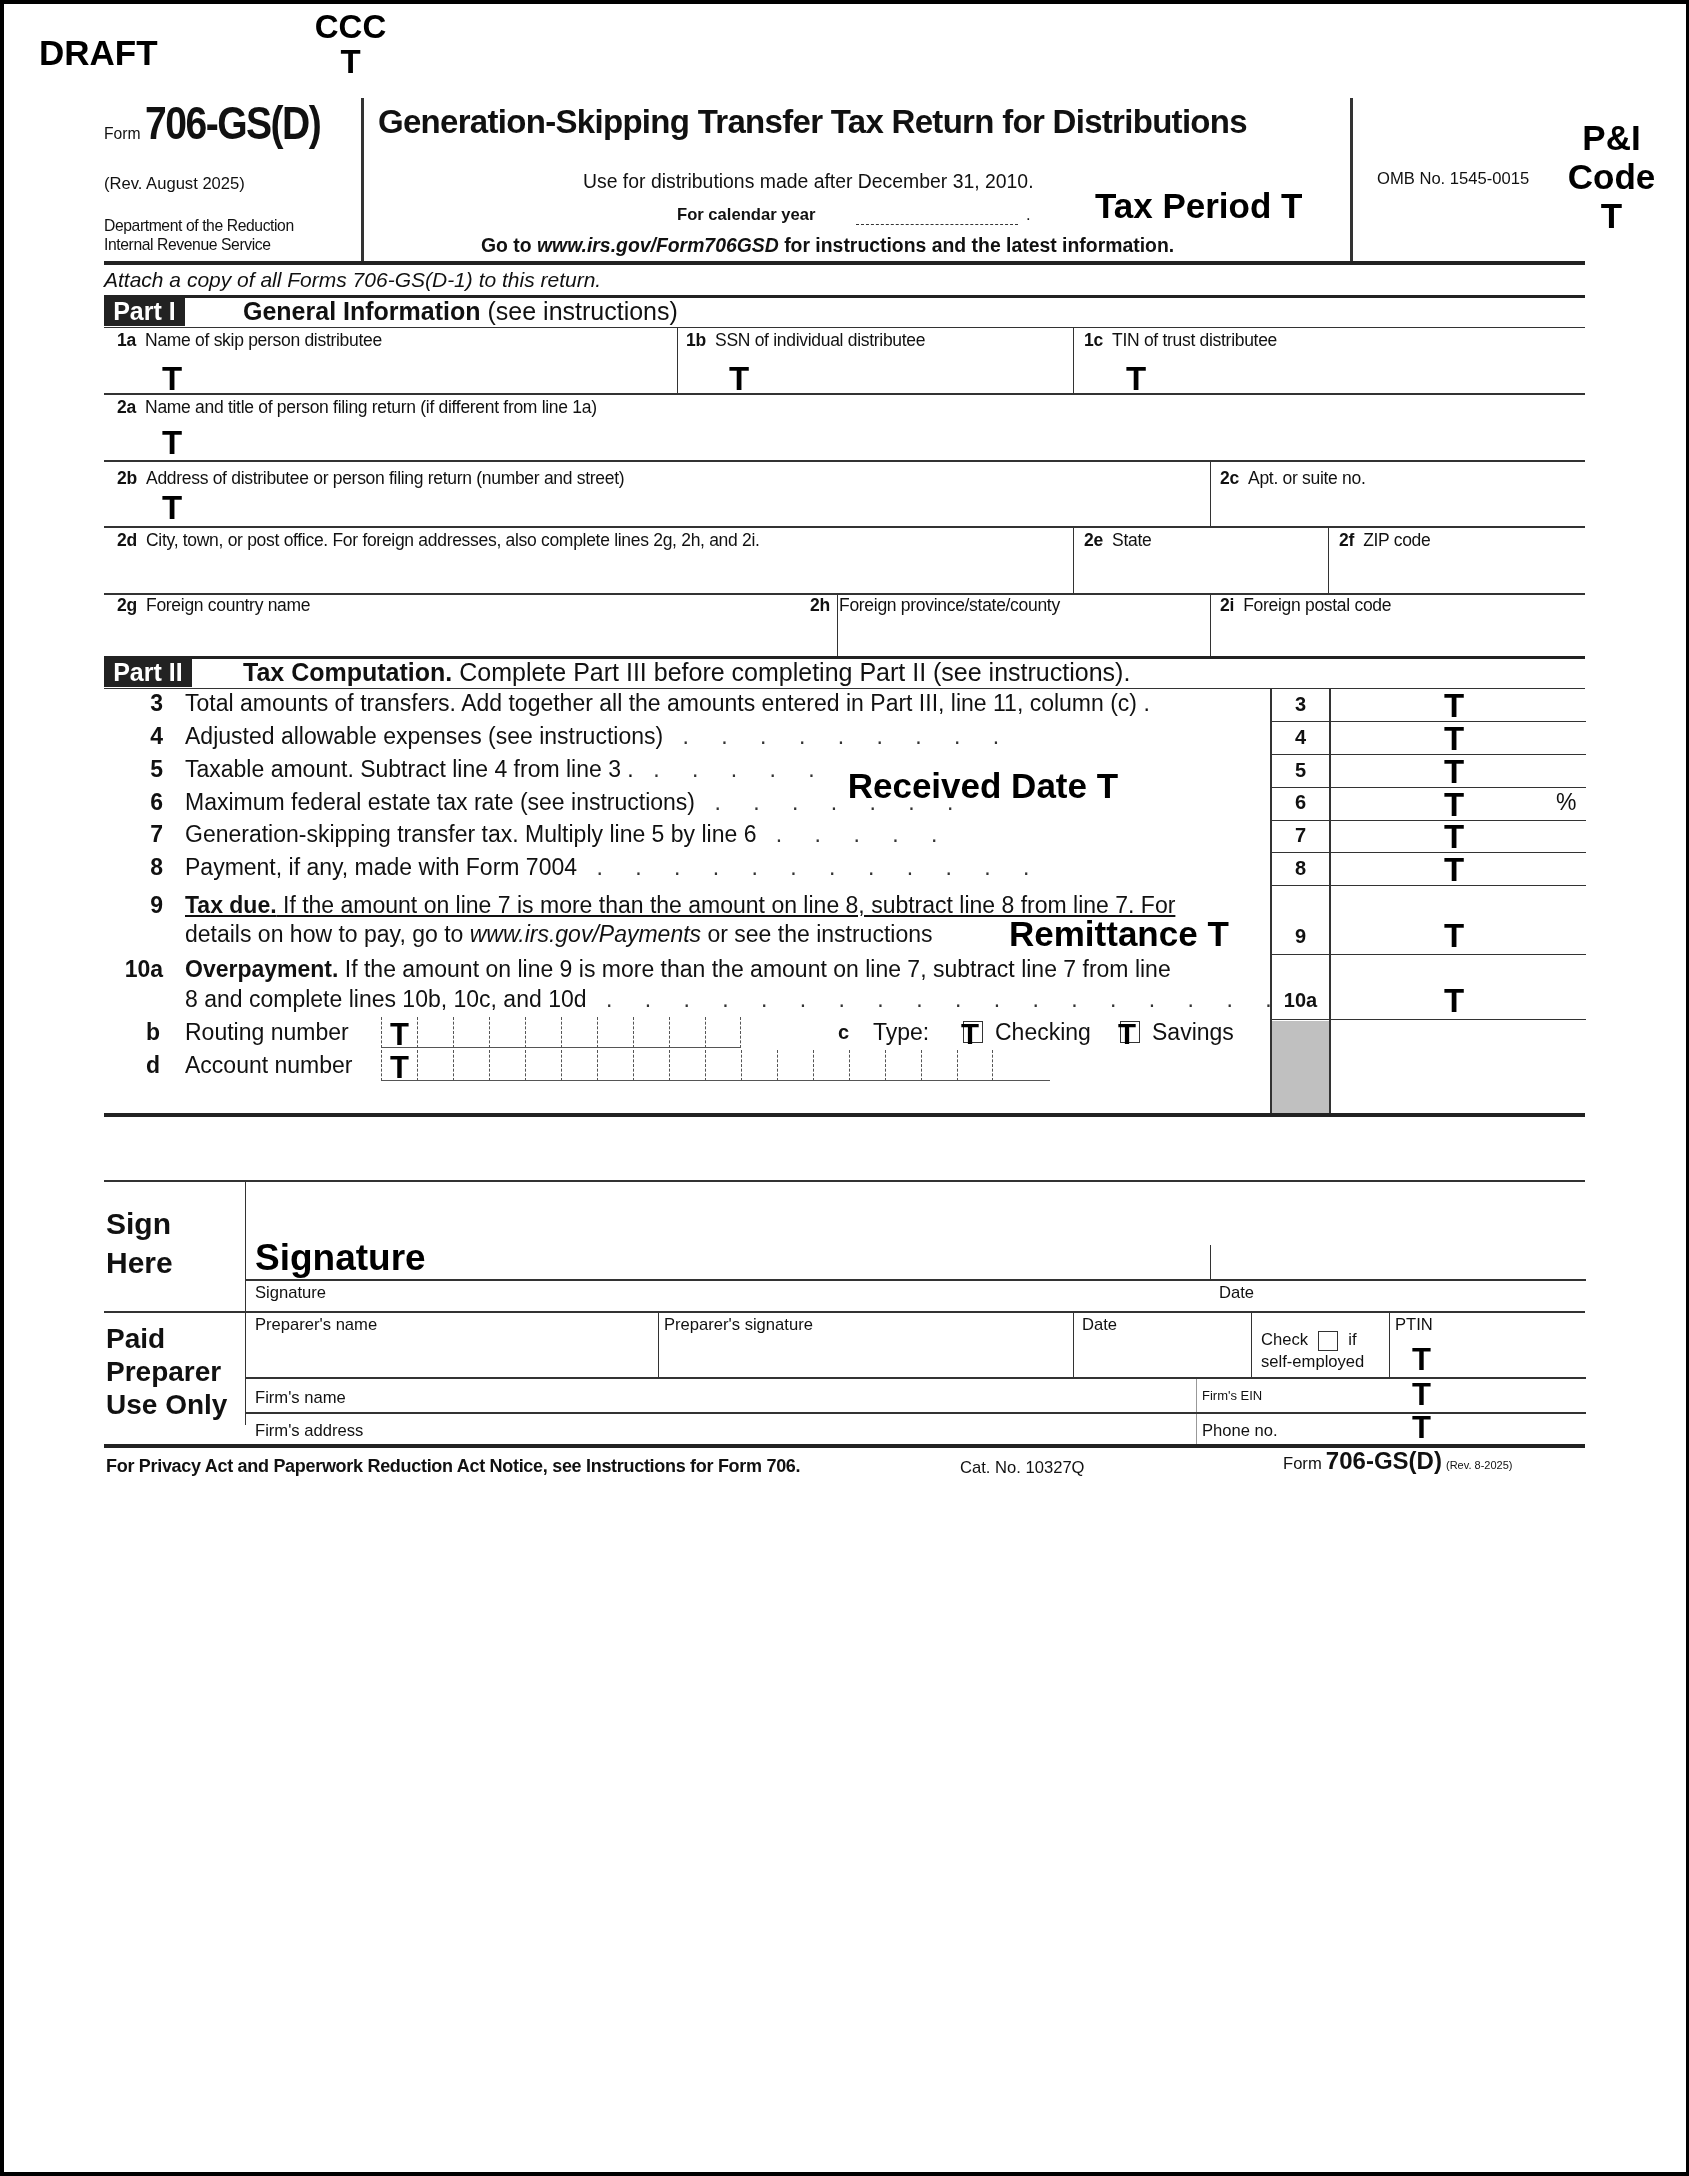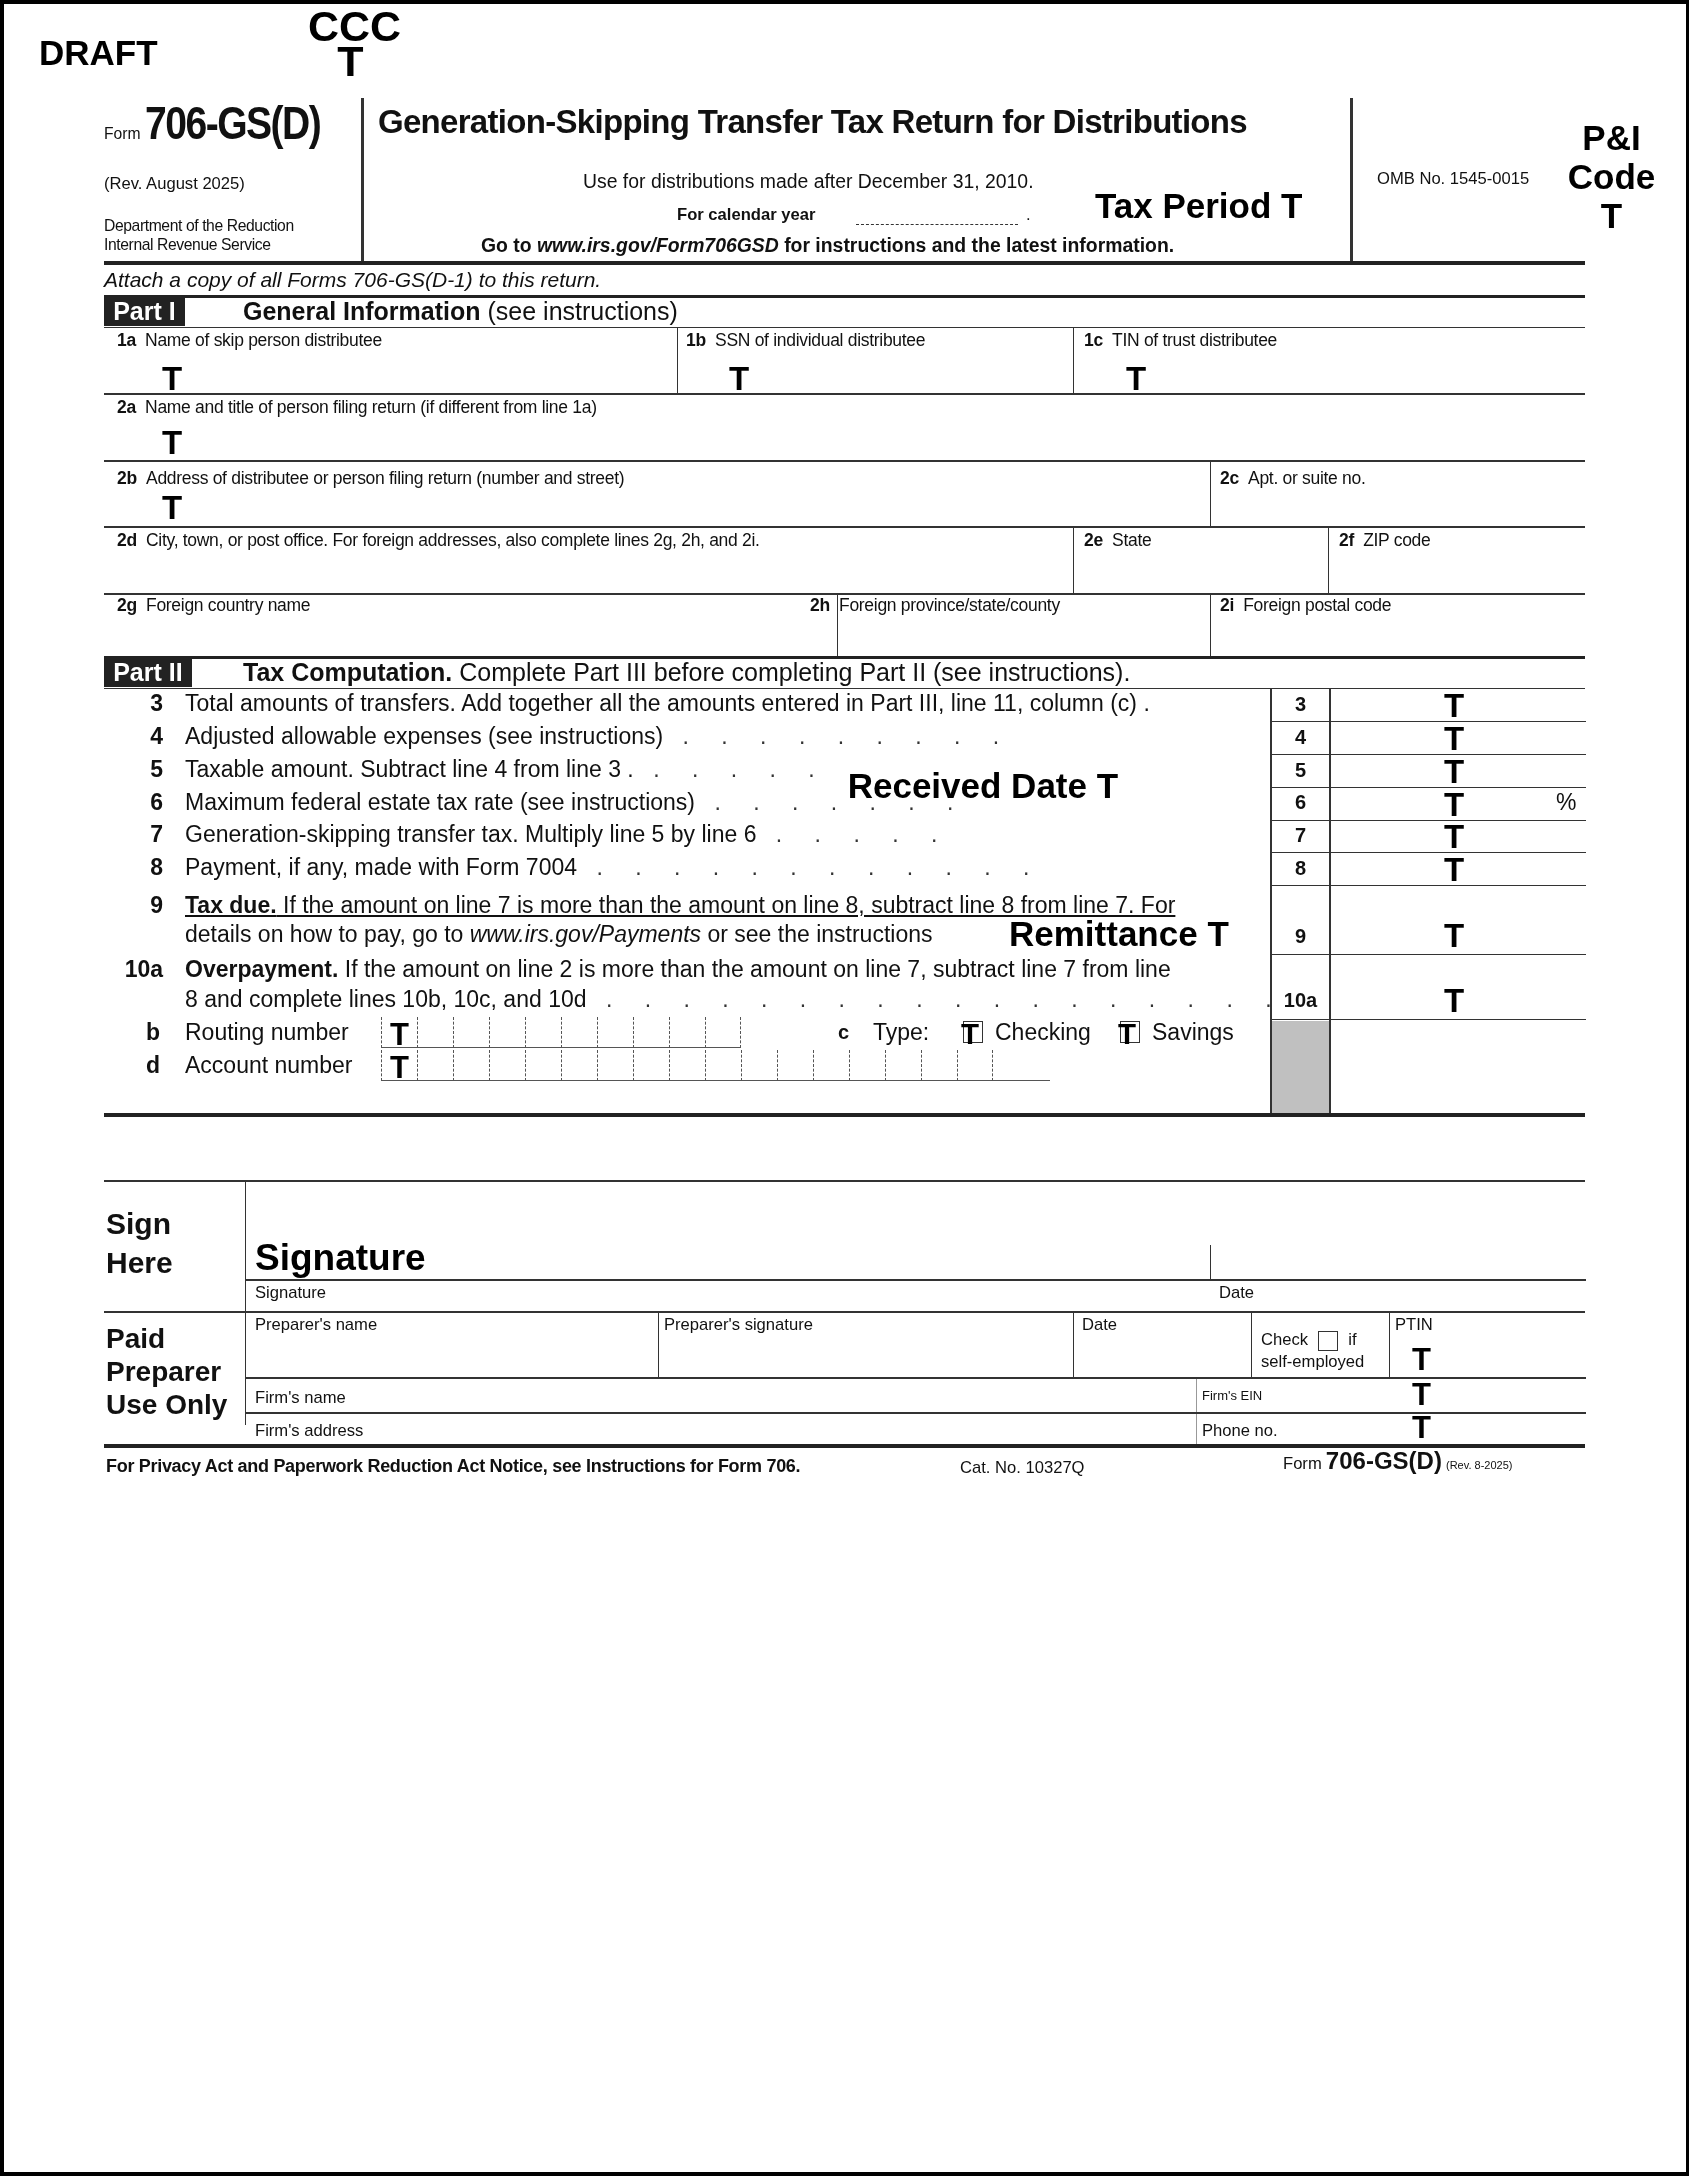--- a/index.html
+++ b/index.html
@@ -22,21 +22,21 @@
   .digit-row span { flex: 0 0 36px; height: 31px; border-left: 0.9px dashed #555; }
   .digit-row span:last-child { border-right: 0.9px dashed #555; }
   .chk { position: absolute; width: 20px; height: 22px; border: 1.4px solid #333; }
 </style>
 </head>
 <body>
 
 <div class="frame"></div>
 
 <div class="abs stamp" style="left:39px;top:33px;font-size:35px;">DRAFT</div>
-<div class="abs stamp" style="left:308px;top:9.2px;font-size:43px;text-align:center;width:85px;line-height:35px;">
+<div class="abs stamp" style="left:308px;top:9.2px;font-size:33px;text-align:center;width:85px;line-height:35px;">
   <div>CCC</div>
   <div>T</div>
 </div>
 
 <div class="abs" style="left:104px;top:96px;white-space:nowrap;">
   <span style="font-size:15.7px;">Form</span>
   <span style="font-size:46px;font-weight:bold;letter-spacing:-1.8px;transform:scaleX(0.85);display:inline-block;transform-origin:left;">706-GS(D)</span>
 </div>
 <div class="abs" style="left:104px;top:174px;font-size:16.6px;">(Rev. August 2025)</div>
 <div class="abs" style="left:104px;top:216px;font-size:15.7px;line-height:19.4px;letter-spacing:-0.4px;">
@@ -163,21 +163,21 @@
 
 <div class="num" style="left:117px;top:892px;">9</div>
 <div class="line-text" style="left:185px;top:892px;text-decoration:underline;"><b>Tax due.</b><span> If the amount on line 7 is more than the amount on line 8, subtract line 8 from line 7. For</span></div>
 <div class="line-text" style="left:185px;top:921px;"><span>details on how to pay, go to </span><i>www.irs.gov/Payments</i><span> or see the instructions</span></div>
 <div class="abs stamp" style="left:1009px;top:914px;font-size:35px;white-space:nowrap;">Remittance T</div>
 <div class="box-num" style="left:1270px;top:925px;">9</div>
 <div class="T" style="left:1444px;top:919px;">T</div>
 <div class="hl" style="left:1270px;top:954px;width:316px;height:0.9px;"></div>
 
 <div class="num" style="left:117px;top:956px;">10a</div>
-<div class="line-text" style="left:185px;top:956px;"><b>Overpayment.</b><span> If the amount on line 2 is more than the amount on line 7, subtract line 7 from line</span></div>
+<div class="line-text" style="left:185px;top:956px;"><b>Overpayment.</b><span> If the amount on line 9 is more than the amount on line 7, subtract line 7 from line</span></div>
 <div class="line-text" style="left:185px;top:986px;"><span>8 and complete lines 10b, 10c, and 10d</span><span class="dots"> . . . . . . . . . . . . . . . . . .</span></div>
 <div class="box-num" style="left:1270px;top:989px;">10a</div>
 <div class="T" style="left:1444px;top:984px;">T</div>
 <div class="hl" style="left:1270px;top:1019px;width:316px;height:0.9px;"></div>
 
 <div class="line-text" style="left:146px;top:1019px;font-weight:bold;">b</div>
 <div class="line-text" style="left:185px;top:1019px;">Routing number</div>
 <div class="digit-row" style="left:381px;top:1017px;width:360px;">
   <span></span>
     <span></span>

